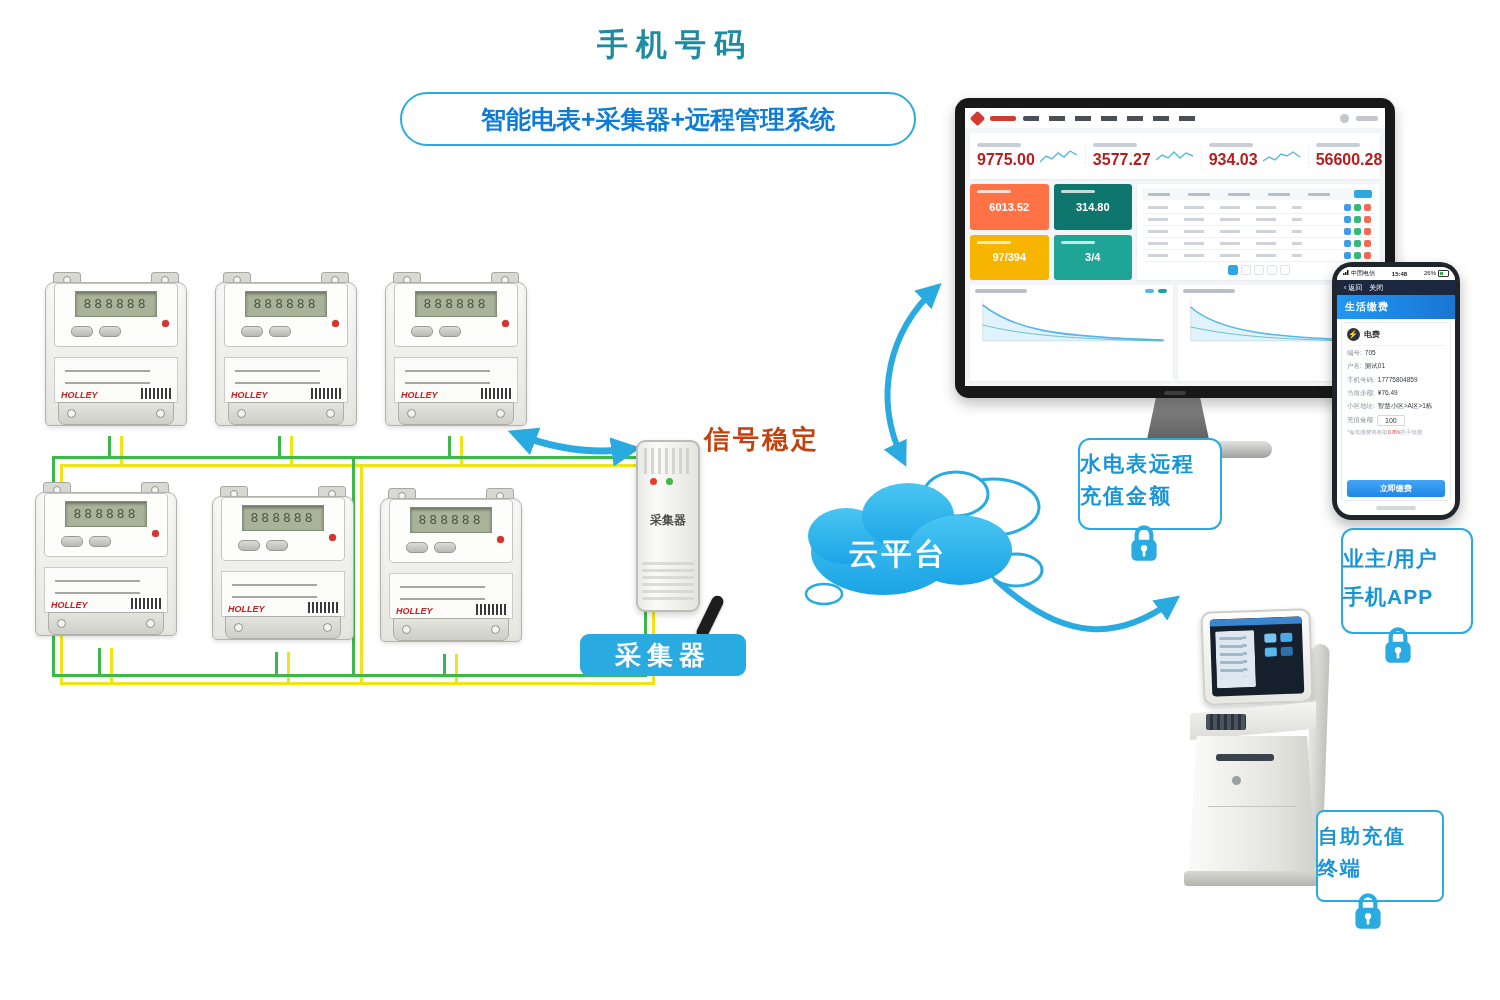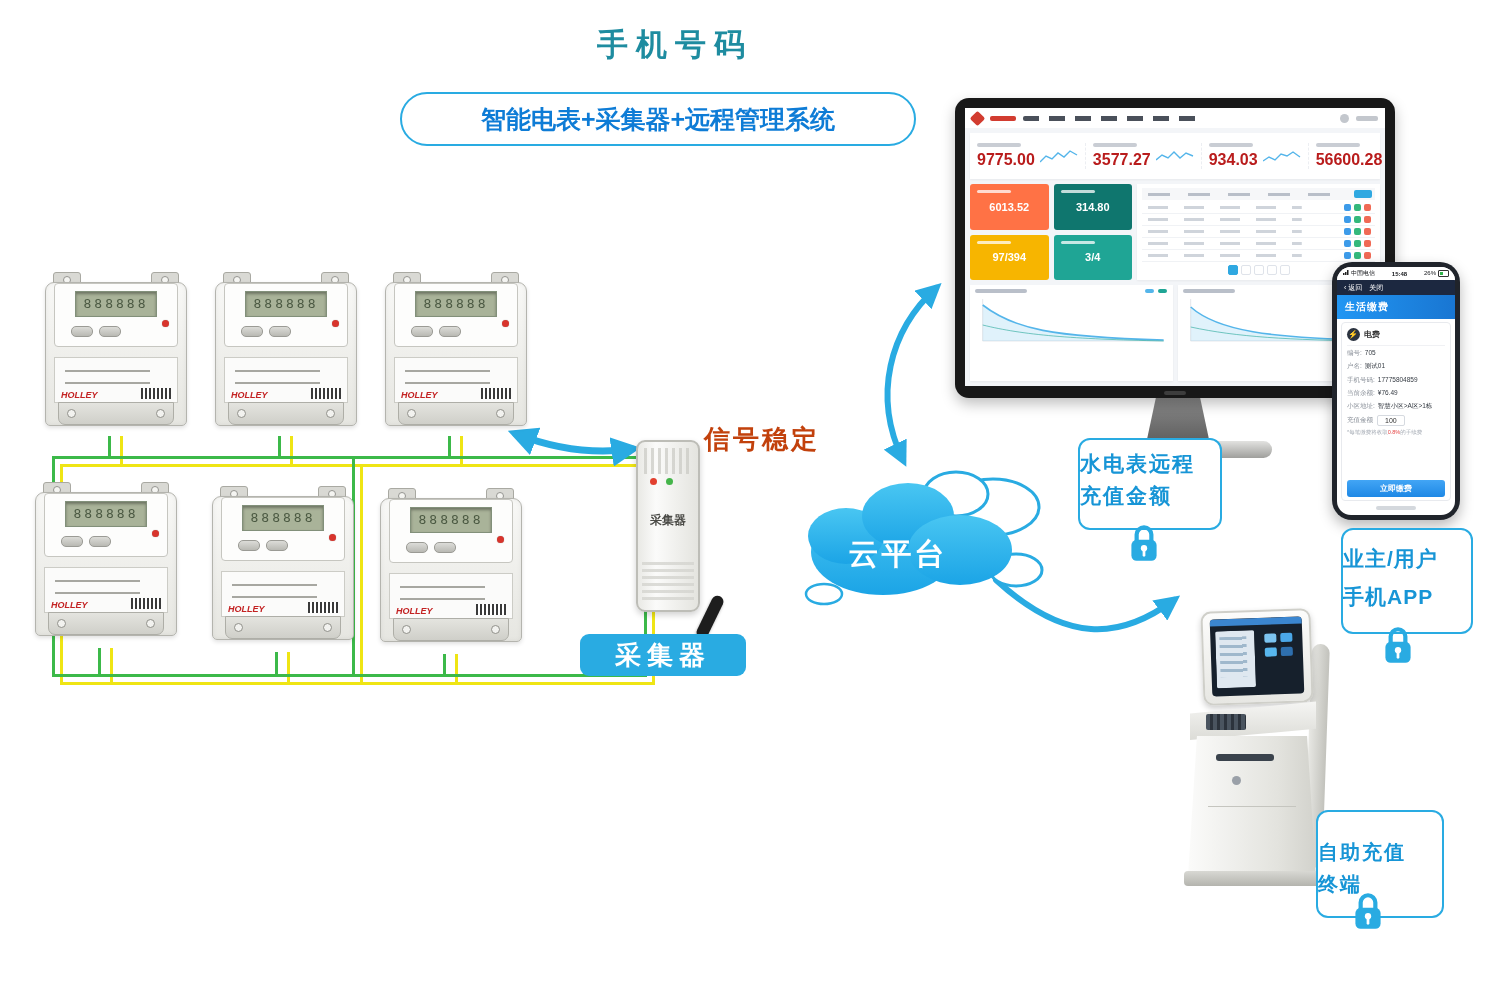--- a/index.html
+++ b/index.html
@@ -164,21 +164,21 @@
   .paybtn{margin-top:auto;height:17px;background:linear-gradient(#42a5f5,#1E88E5);border-radius:3px;
         color:#fff;font-size:8px;font-weight:bold;display:flex;align-items:center;justify-content:center;}
   .homebar{height:4px;width:40px;background:#d4d8dd;border-radius:2px;margin:3px auto 5px;flex:0 0 auto;}
 
   
   .callout{position:absolute;background:#fff;border:2px solid #29ABE2;border-radius:12px;
         color:#1795D6;font-weight:bold;text-align:left;z-index:7;}
   .callout span{display:block;}
   .co-mgmt{left:1078px;top:438px;width:140px;height:80px;font-size:21px;padding-top:8px;line-height:32px;letter-spacing:2px;}
   .co-app{left:1328px;top:528px;width:128px;height:92px;font-size:21px;padding-top:10px;line-height:38px;letter-spacing:1px;margin-left:13px;}
-  .co-kiosk{left:1316px;top:810px;width:124px;height:80px;font-size:20px;padding-top:24px;line-height:32px;letter-spacing:2px;}
+  .co-kiosk{left:1316px;top:810px;width:124px;height:80px;font-size:20px;padding-top:8px;line-height:32px;letter-spacing:2px;border-radius:8px;}
   .lock{position:absolute;width:36px;height:42px;z-index:7;}
   .lk1{left:1126px;top:522px;}
   .lk2{left:1380px;top:624px;}
   .lk3{left:1350px;top:890px;}
 
   
   .kiosk{position:absolute;left:1182px;top:610px;width:146px;height:276px;z-index:5;}
   .k-fin{position:absolute;right:2px;top:34px;width:18px;height:224px;border-radius:9px;
         background:linear-gradient(90deg,#e8e8e4,#c2c2bc);transform:rotate(2deg);}
   .k-head{position:absolute;left:20px;top:0;width:110px;height:94px;border-radius:10px;

